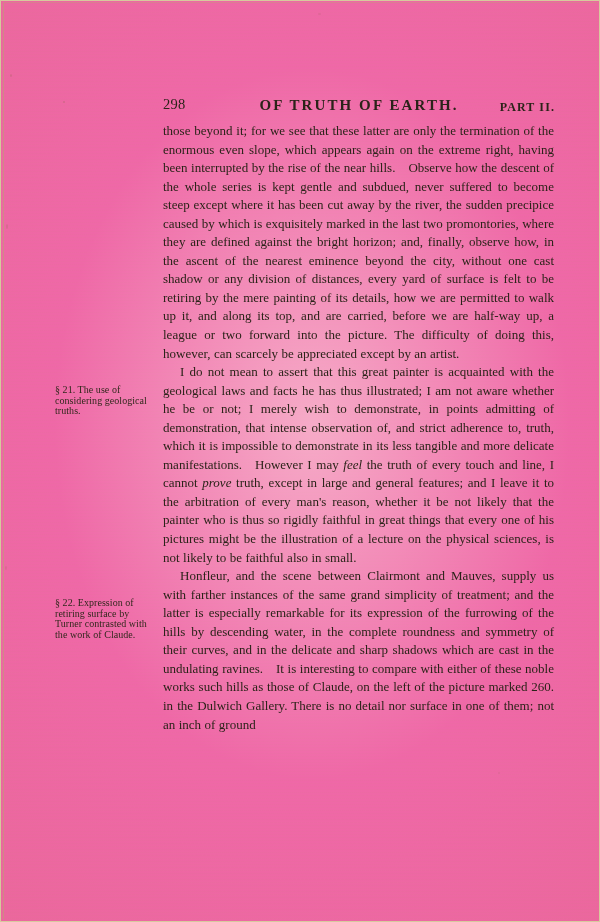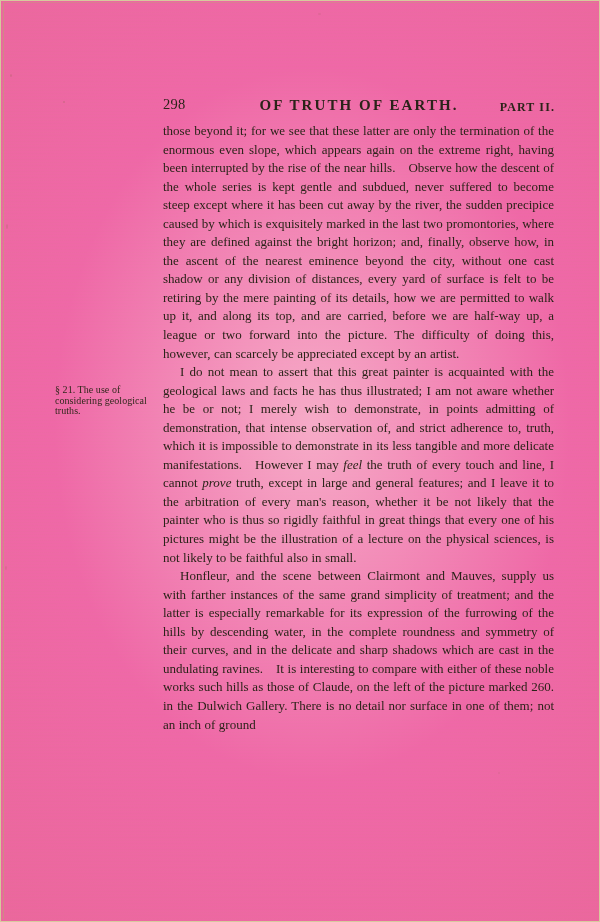--- a/index.html
+++ b/index.html
@@ -169,20 +169,21 @@
   <div class="speck" style="left:498px; top:772px; width:2px;  height:2px;  opacity:.28;"></div>
 
   <div id="running-head">
     <div id="folio">298</div>
     <div id="head-title">OF TRUTH OF EARTH.</div>
     <div id="head-part">PART II.</div>
   </div>
 
   <div class="side-note" id="side-note-21">§ 21. The use of considering geological truths.</div>
 
+  <div class="side-note" id="side-note-22">§ 22. Expression of retiring surface by Turner contrasted with the work of Claude.</div>
 
   <div id="text-column">
     <p class="para" id="para-1">those beyond it; for we see that these latter are only the termination of the enormous even slope, which appears again on the extreme right, having been interrupted by the rise of the near hills. Observe how the descent of the whole series is kept gentle and subdued, never suffered to become steep except where it has been cut away by the river, the sudden precipice caused by which is exquisitely marked in the last two promontories, where they are defined against the bright horizon; and, finally, observe how, in the ascent of the nearest eminence beyond the city, without one cast shadow or any division of distances, every yard of surface is felt to be retiring by the mere painting of its details, how we are permitted to walk up it, and along its top, and are carried, before we are half-way up, a league or two forward into the picture. The difficulty of doing this, however, can scarcely be appreciated except by an artist.</p>
 
     <p class="para indent" id="para-2">I do not mean to assert that this great painter is acquainted with the geological laws and facts he has thus illustrated; I am not aware whether he be or not; I merely wish to demonstrate, in points admitting of demonstration, that intense observation of, and strict adherence to, truth, which it is impossible to demonstrate in its less tangible and more delicate manifestations. However I may <i>feel</i> the truth of every touch and line, I cannot <i>prove</i> truth, except in large and general features; and I leave it to the arbitration of every man's reason, whether it be not likely that the painter who is thus so rigidly faithful in great things that every one of his pictures might be the illustration of a lecture on the physical sciences, is not likely to be faithful also in small.</p>
 
     <p class="para indent" id="para-3">Honfleur, and the scene between Clairmont and Mauves, supply us with farther instances of the same grand simplicity of treatment; and the latter is especially remarkable for its expression of the furrowing of the hills by descending water, in the complete roundness and symmetry of their curves, and in the delicate and sharp shadows which are cast in the undulating ravines. It is interesting to compare with either of these noble works such hills as those of Claude, on the left of the picture marked 260. in the Dulwich Gallery. There is no detail nor surface in one of them; not an inch of ground</p>
   </div>
 
   <div id="scan-border"></div>

